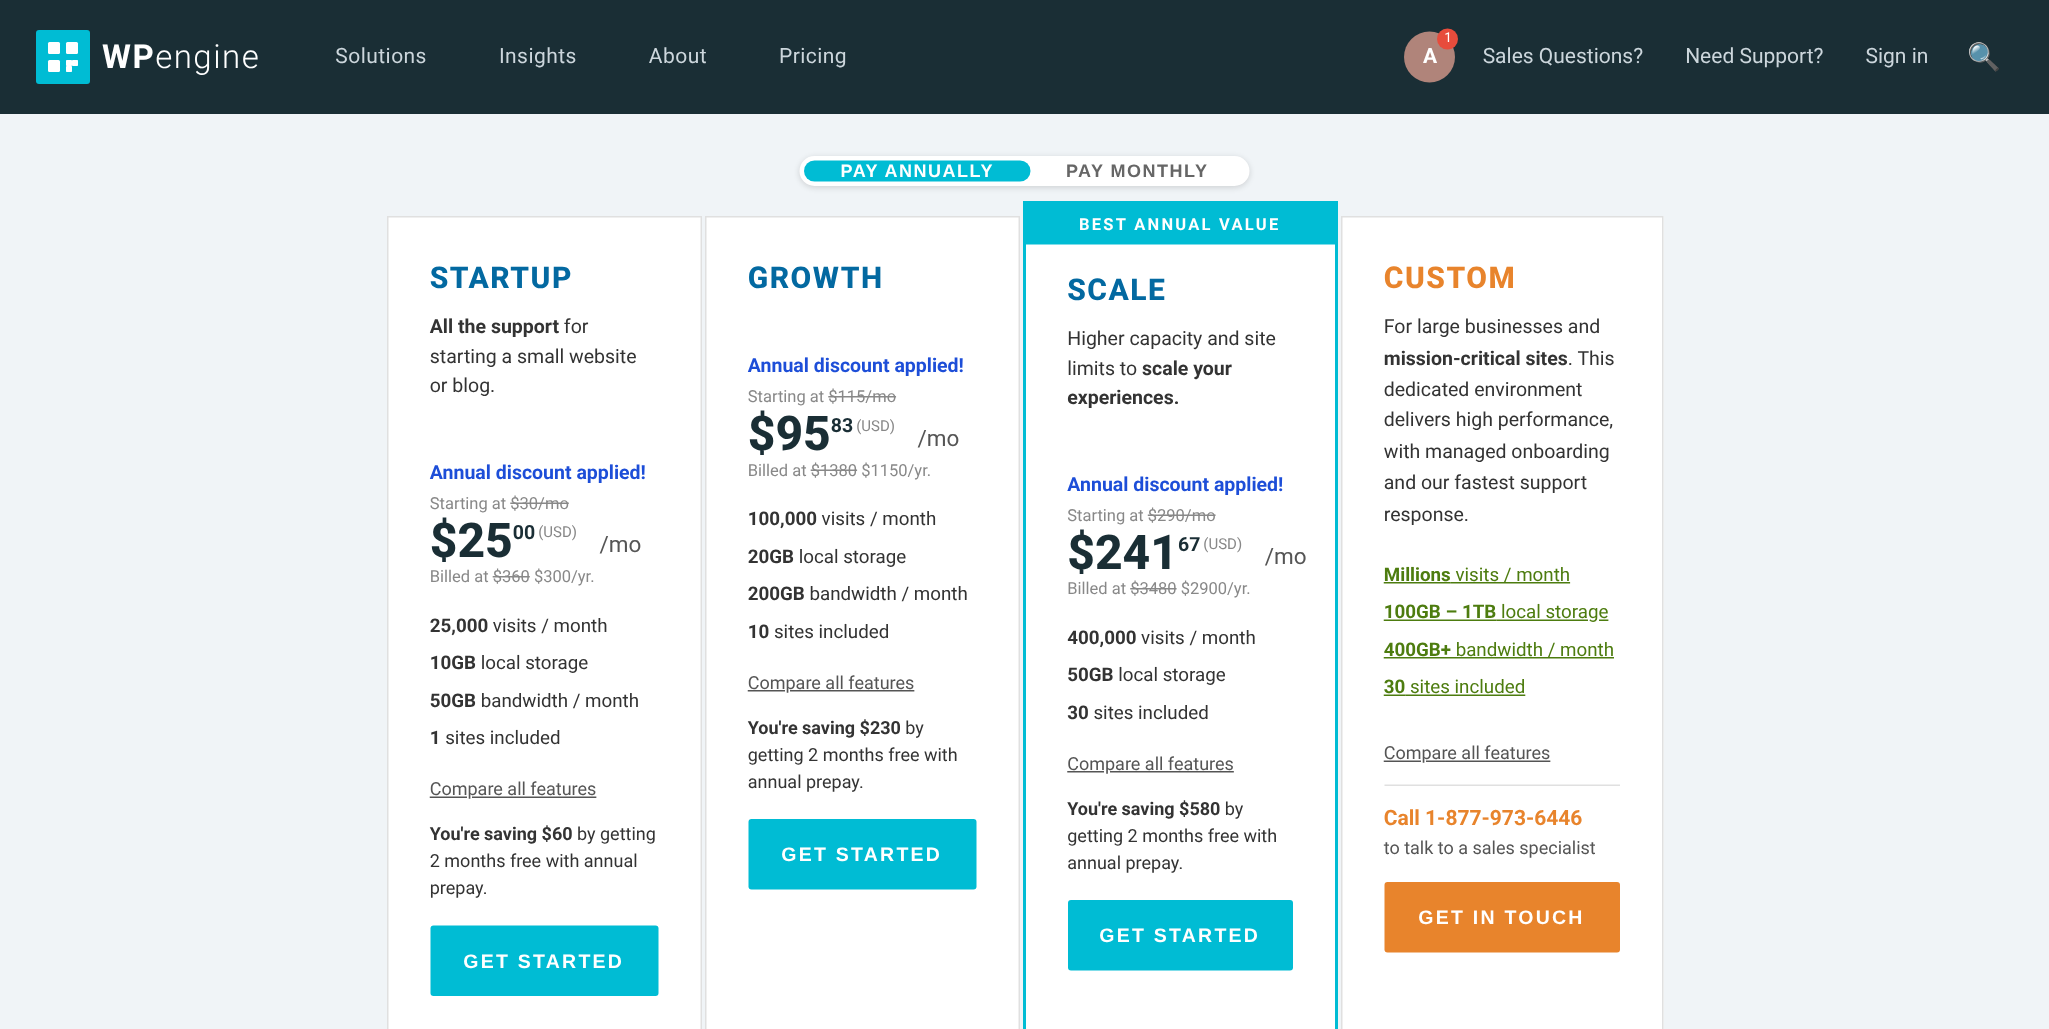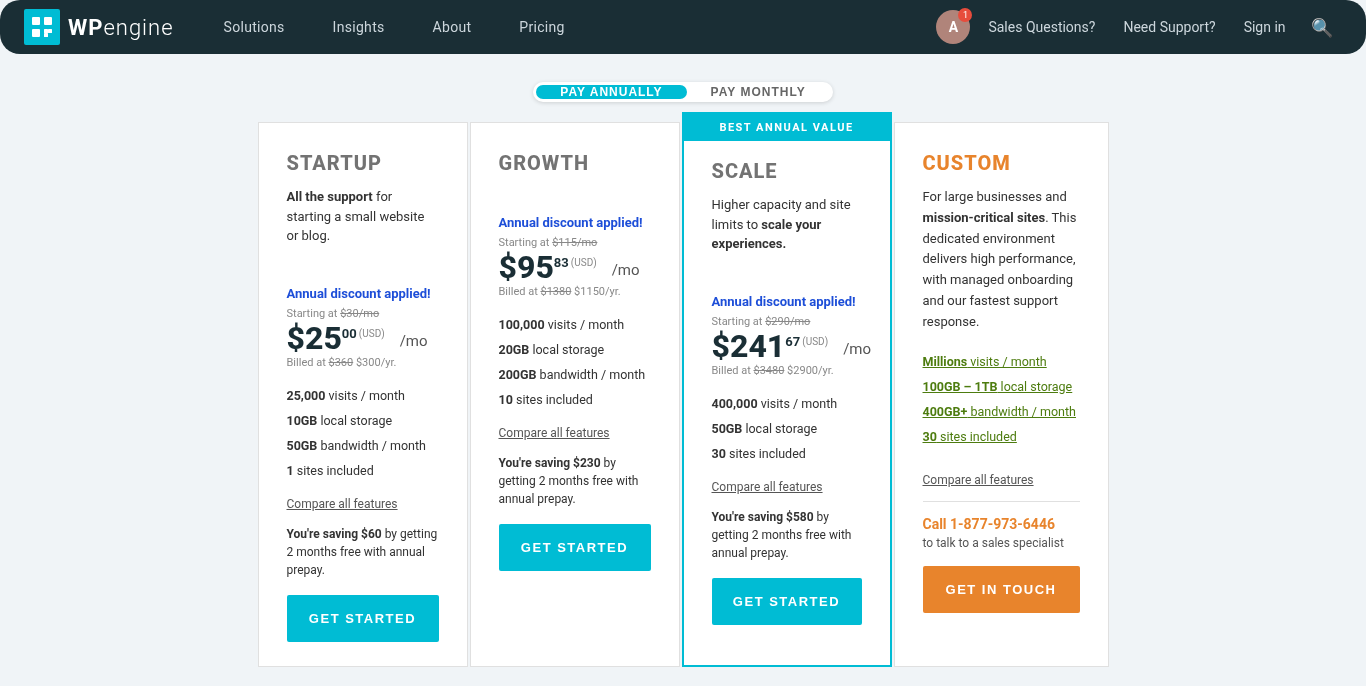--- a/index.html
+++ b/index.html
@@ -1,26 +1,25 @@
 <!DOCTYPE html>
 <html><head>
   <meta charset="utf-8">
   <style>
     * { box-sizing: border-box; margin: 0; padding: 0; }
     body { font-family: -apple-system, BlinkMacSystemFont, 'Segoe UI', Roboto, sans-serif; background: #f0f4f7; }
 
     
     nav {
       background: #1a2e35;
-      height: 54px;
+      height: 76px;
       display: flex;
       align-items: center;
       padding: 0 24px;
       gap: 0;
-      border-radius: 20px;
     }
     .nav-logo {
       display: flex;
       align-items: center;
       margin-right: 32px;
     }
     .logo-icon {
       width: 36px;
       height: 36px;
       background: #00bcd4;
@@ -164,21 +163,21 @@
       letter-spacing: 1.5px;
       padding: 7px 0;
       margin: -28px -28px 18px;
     }
     .plan-name {
       font-size: 20px;
       font-weight: 800;
       letter-spacing: 1px;
       margin-bottom: 12px;
     }
-    .plan-name.teal { color: #737373; }
+    .plan-name.teal { color: #0369a1; }
     .plan-name.orange { color: #e8842c; }
     .plan-desc {
       font-size: 13px;
       color: #333;
       line-height: 1.5;
       margin-bottom: 14px;
     }
     .plan-desc strong { font-weight: 700; }
     .discount-badge {
       color: #1d4ed8;

